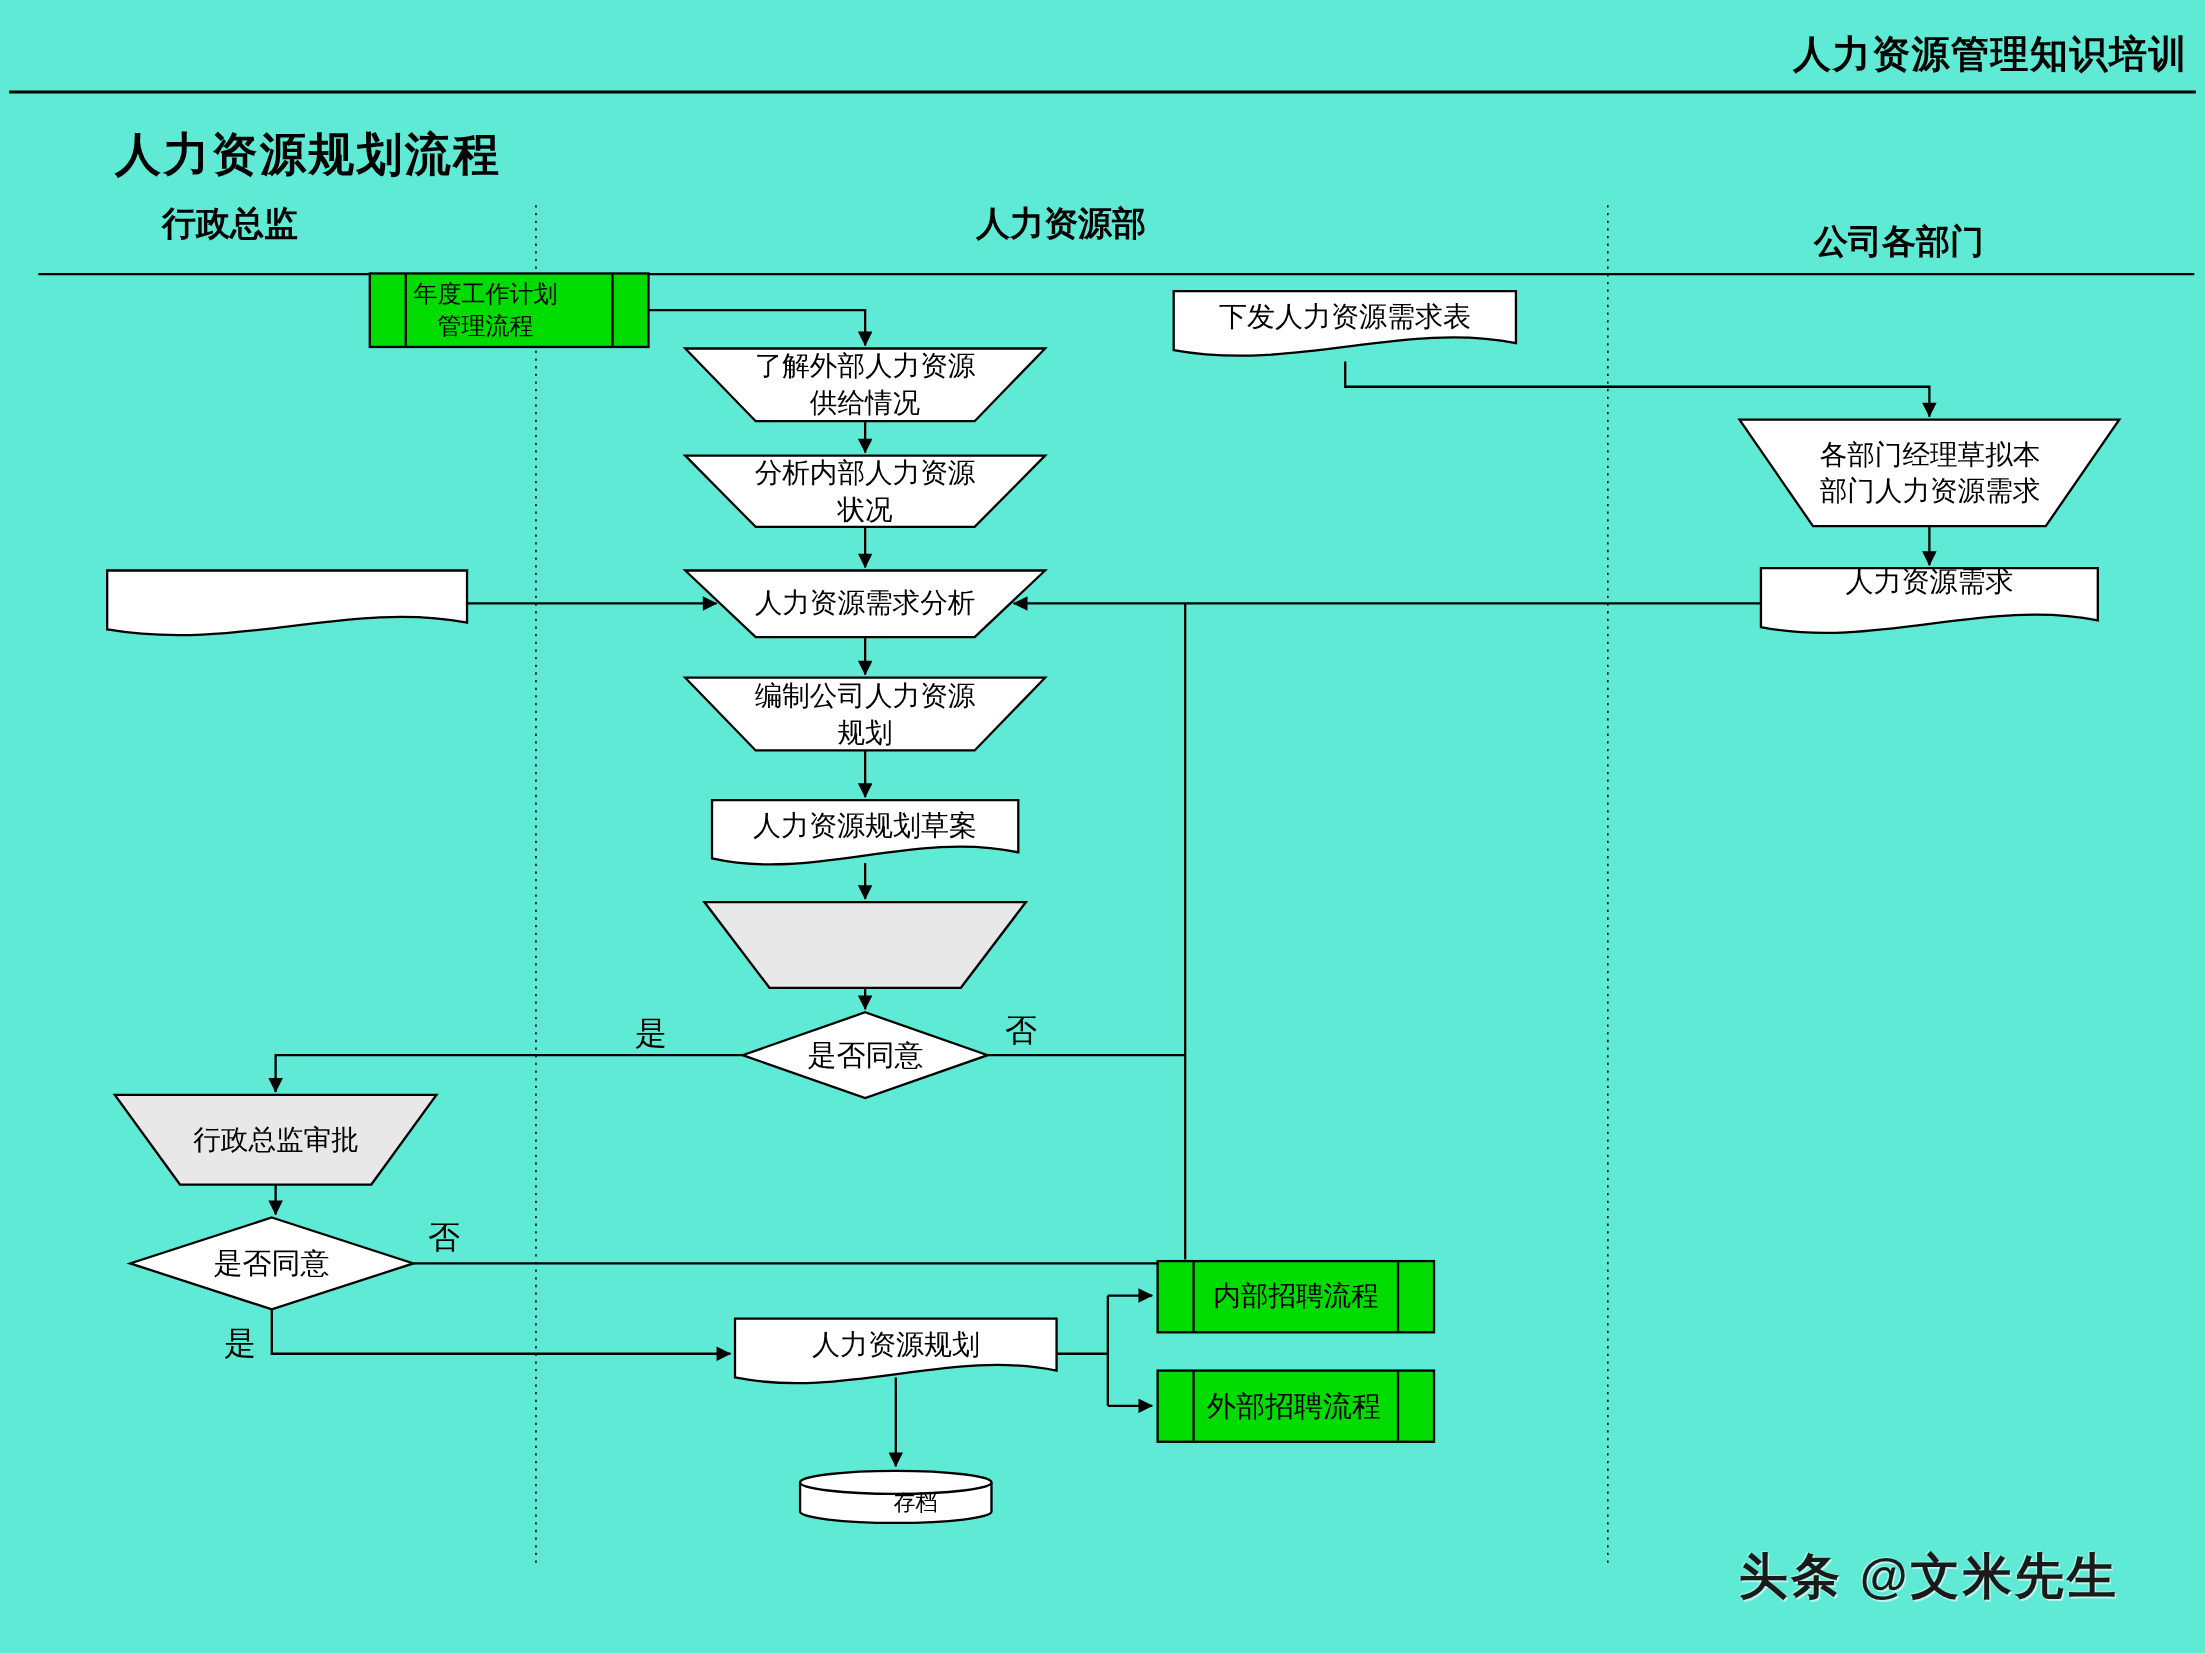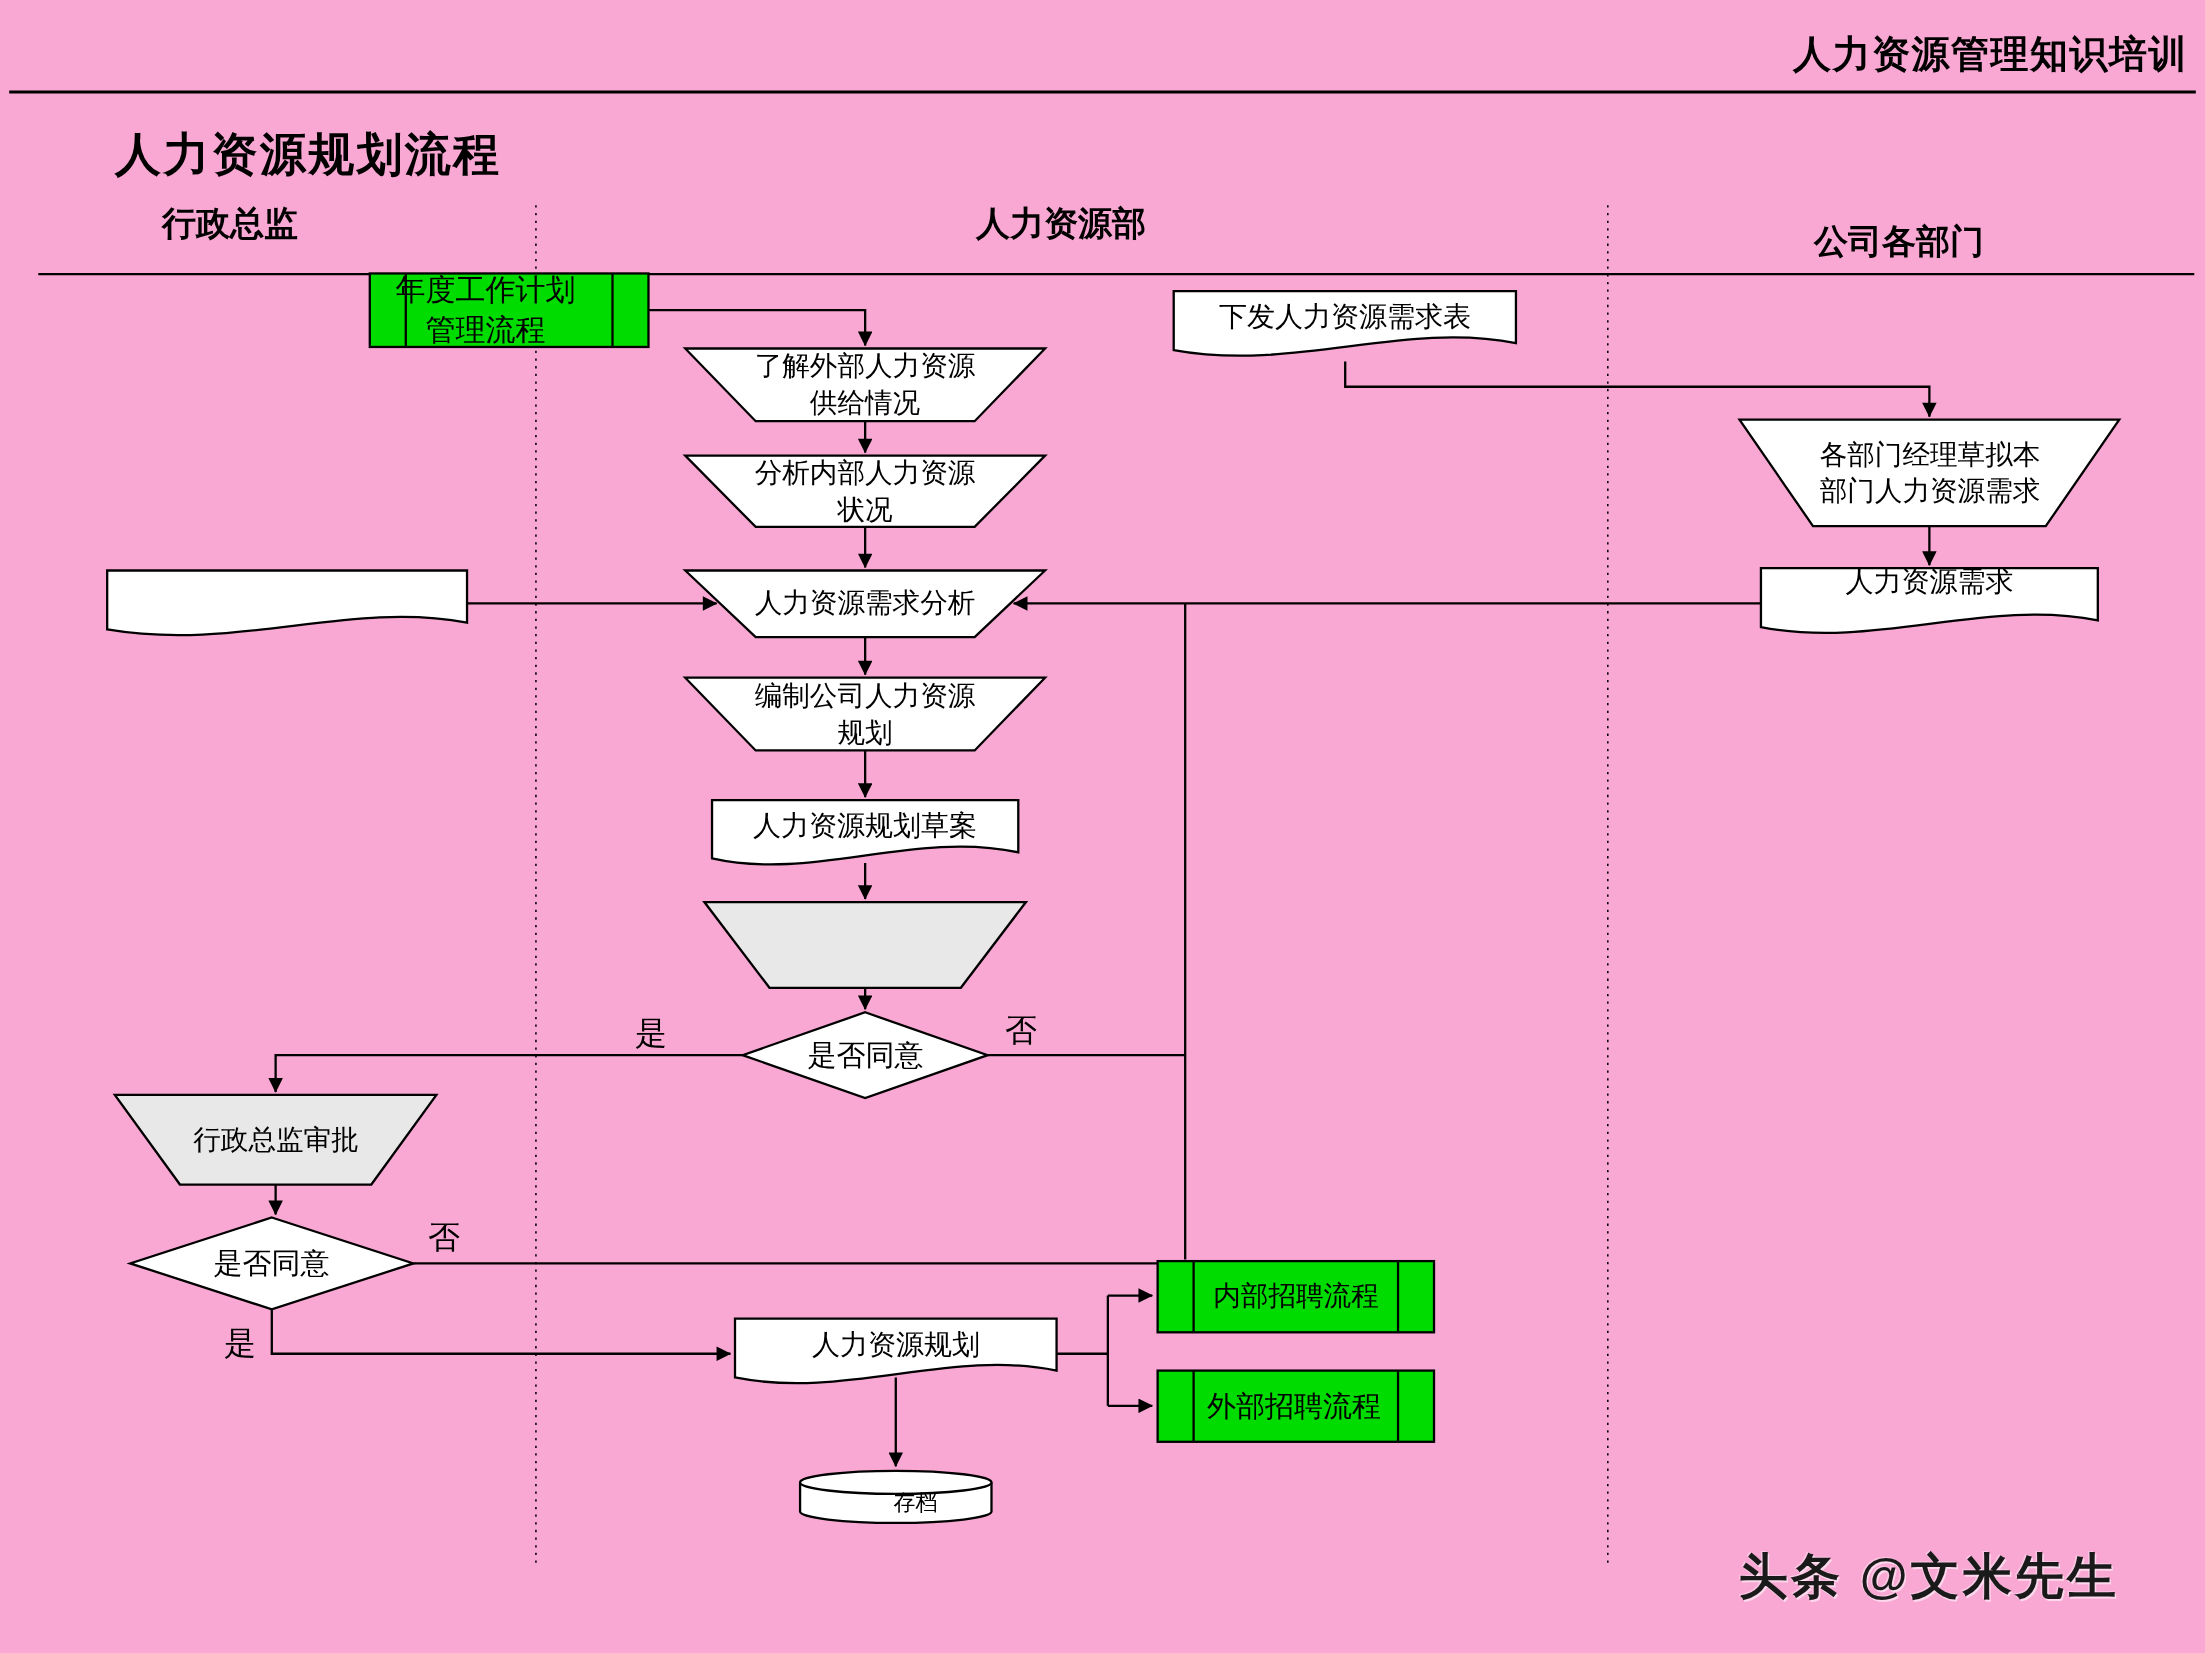--- a/index.html
+++ b/index.html
@@ -1,19 +1,19 @@
 <!DOCTYPE html>
 <html style="font-size:12.3px"><head>
 <meta charset="utf-8">
 <style>
   html,body{margin:0;padding:0;background:#fff;}
   .stage{
     position:relative;
     width:2205px;height:1654px;
-    background:#f9a8d4;
+    background:#5eead4;
     font-family:"Liberation Sans","DejaVu Sans",sans-serif;
     overflow:hidden;
   }
   .stage svg{position:absolute;left:0;top:0;}
   .txt{
     position:absolute;
     display:flex;align-items:center;justify-content:center;
     text-align:center;white-space:pre-line;
     color:#000;line-height:1.32;
   }
@@ -133,21 +133,21 @@
     </g>
   </svg>
 
   <div class="hdr-title">人力资源管理知识培训</div>
   <div class="page-title">人力资源规划流程</div>
 
   <div class="lane-label" style="left:92px;top:201px;">行政总监</div>
   <div class="lane-label" style="left:923px;top:201px;">人力资源部</div>
   <div class="lane-label" style="left:1761px;top:219px;">公司各部门</div>
 
-  <div class="txt" style="left:370px;top:273px;width:231px;height:74px;font-size:30px;">年度工作计划
+  <div class="txt" style="left:370px;top:273px;width:231px;height:74px;font-size:24px;">年度工作计划
 管理流程</div>
   <div class="txt" style="left:685px;top:348px;width:360px;height:73px;font-size:27.6px;">了解外部人力资源
 供给情况</div>
   <div class="txt" style="left:685px;top:456px;width:360px;height:71px;font-size:27.6px;">分析内部人力资源
 状况</div>
   <div class="txt" style="left:685px;top:570px;width:360px;height:67px;font-size:27.6px;">人力资源需求分析</div>
   <div class="txt" style="left:685px;top:678px;width:360px;height:73px;font-size:27.6px;">编制公司人力资源
 规划</div>
   <div class="txt" style="left:712px;top:796px;width:306px;height:60px;font-size:28px;">人力资源规划草案</div>
   <div class="txt" style="left:743px;top:1012px;width:245px;height:86px;font-size:29px;">是否同意</div>

